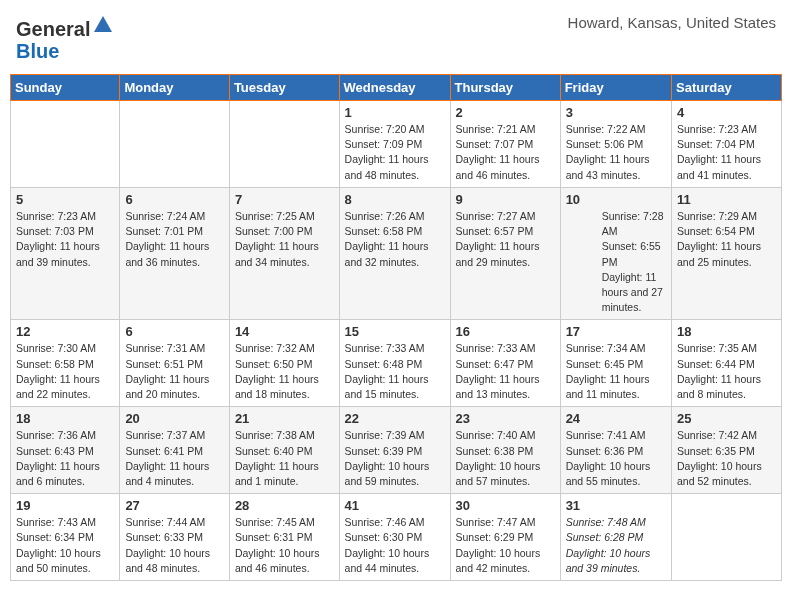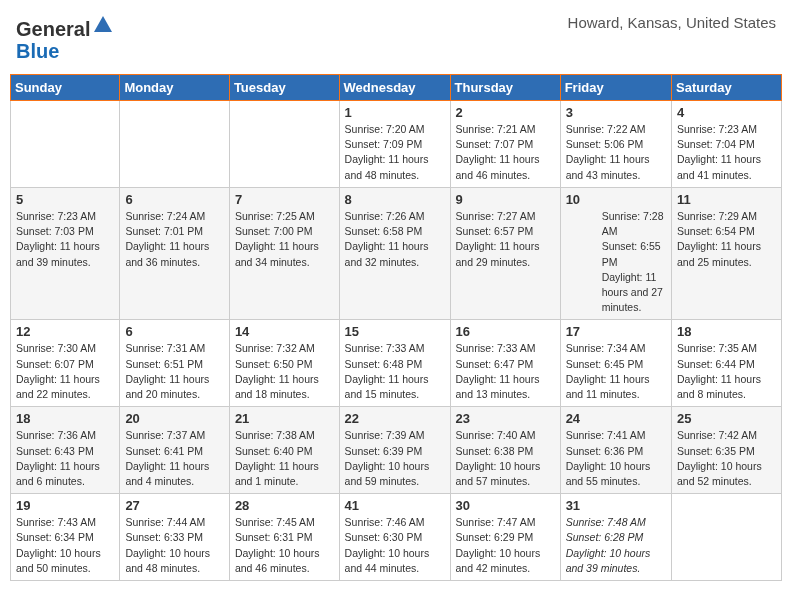--- a/index.html
+++ b/index.html
@@ -190,21 +190,21 @@
           <span class="day-number">11</span>
           <div class="day-info" style="white-space: pre-line;">Sunrise: 7:29 AM
 Sunset: 6:54 PM
 Daylight: 11 hours and 25 minutes.</div>
         </td>
       </tr>
       <tr>
         <td>
           <span class="day-number">12</span>
           <div class="day-info" style="white-space: pre-line;">Sunrise: 7:30 AM
-Sunset: 6:07 PM
+Sunset: 6:58 PM
 Daylight: 11 hours and 22 minutes.</div>
         </td>
         <td>
           <span class="day-number">6</span>
           <div class="day-info" style="white-space: pre-line;">Sunrise: 7:31 AM
 Sunset: 6:51 PM
 Daylight: 11 hours and 20 minutes.</div>
         </td>
         <td>
           <span class="day-number">14</span>

